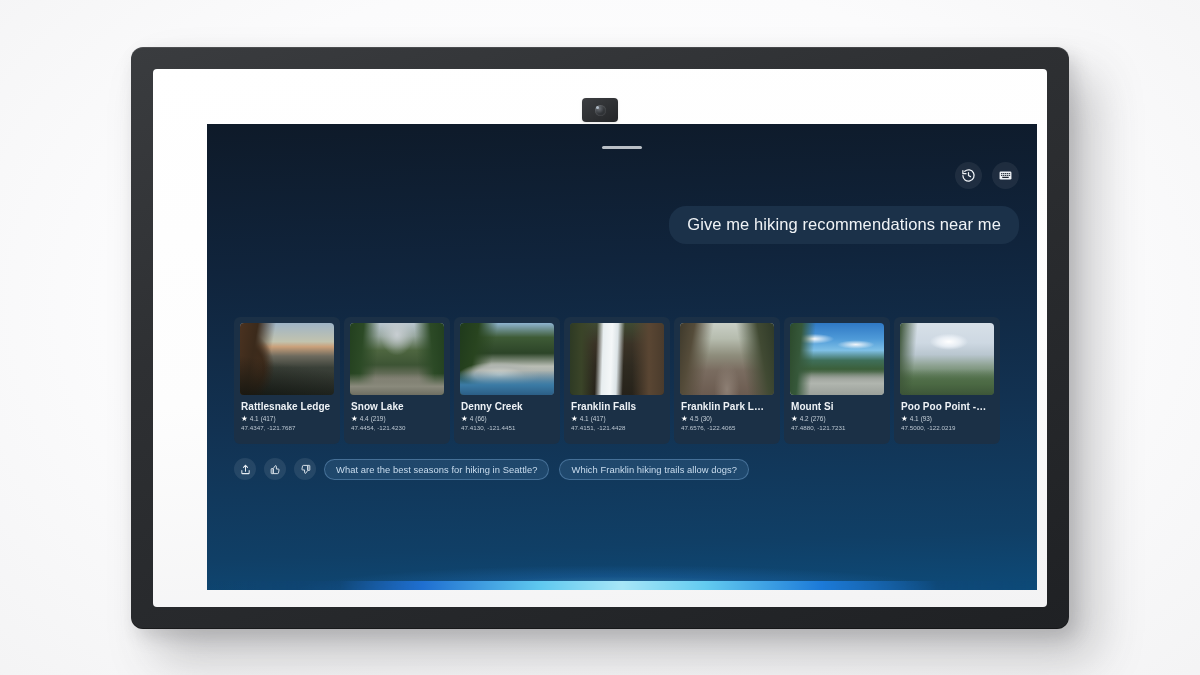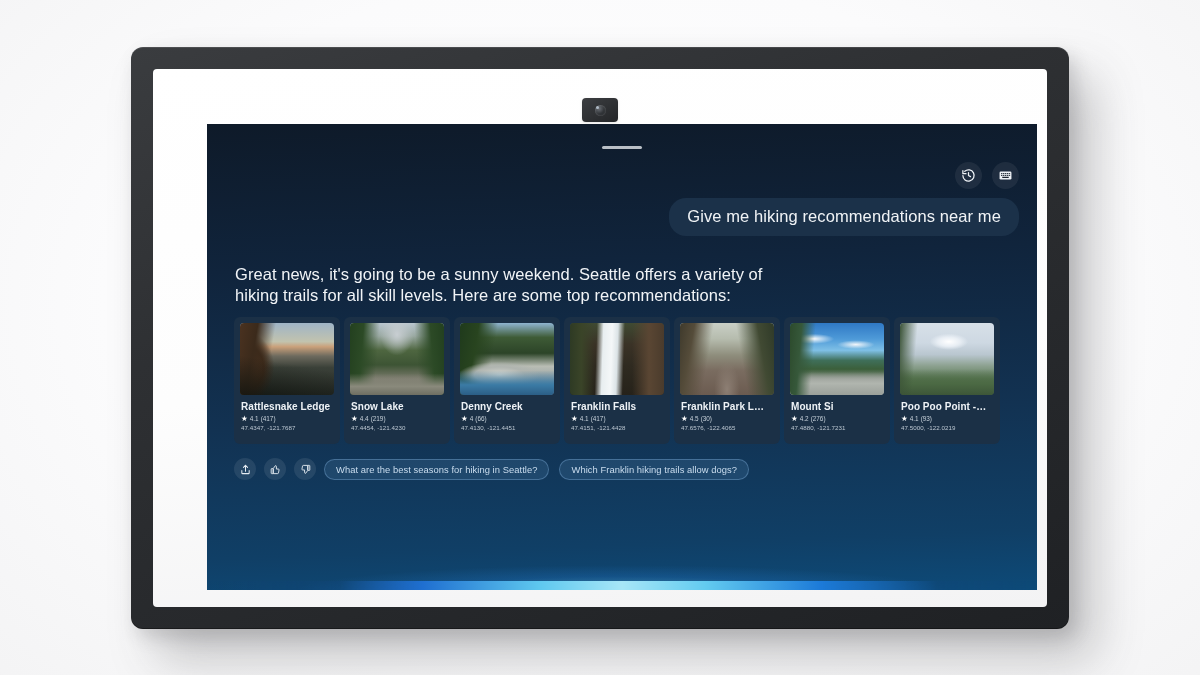--- a/index.html
+++ b/index.html
@@ -137,21 +137,21 @@
   }
   .circ-btn {
     width:27px;height:27px;border-radius:50%;
     background: rgba(255,255,255,0.065);
     display:flex;align-items:center;justify-content:center;
   }
   .circ-btn svg { display:block; }
 
   
   #prompt-bubble {
-    position:absolute; right:18px; top:74px;
+    position:absolute; right:18px; top:82px;
     background:#1b3149;
     border-radius:17px;
     padding: 9px 18px 10px 18px;
     color:#f0f3f6; font-size:16.5px; letter-spacing:.1px;
     max-width:420px;
   }
 
   
   #answer {
     position:absolute; left:28px; top:140px; width:560px;
@@ -275,21 +275,20 @@
                   <rect x="14.6" y="11" width="2" height="1.8"></rect>
                 <rect x="17.8" y="11" width="1.6" height="1.8"></rect>
                 <rect x="6.8" y="14" width="10.4" height="2"></rect>
               </g>
             </svg>
           </div>
         </div>
 
         <div id="prompt-bubble">Give me hiking recommendations near me</div>
 
-        <div id="answer">Great news, it's going to be a sunny weekend. Seattle offers a variety of hiking trails for all skill levels. Here are some top recommendations:</div>
 
         <div id="cards">
 
           <div class="card">
             <div class="thumb">
               <div class="ph" style="background:linear-gradient(180deg,#9fb4c6 0%,#c2c3ae 26%,#caa07a 33%,#6d6a5e 46%,#3a4038 62%,#2a2e28 100%)"></div>
               <div class="ph" style="background:radial-gradient(ellipse 40px 50px at 6% 62%, #5a3b24 0%, #3e2a1a 45%, rgba(40,30,20,0) 72%)"></div>
               <div class="ph" style="background:linear-gradient(100deg,#4a3220 0%,#3b2a1b 17%,rgba(60,45,30,0) 34%)"></div>
               <div class="ph" style="background:linear-gradient(190deg,rgba(0,0,0,0) 55%,rgba(14,18,14,0.75) 100%)"></div>
             </div>

